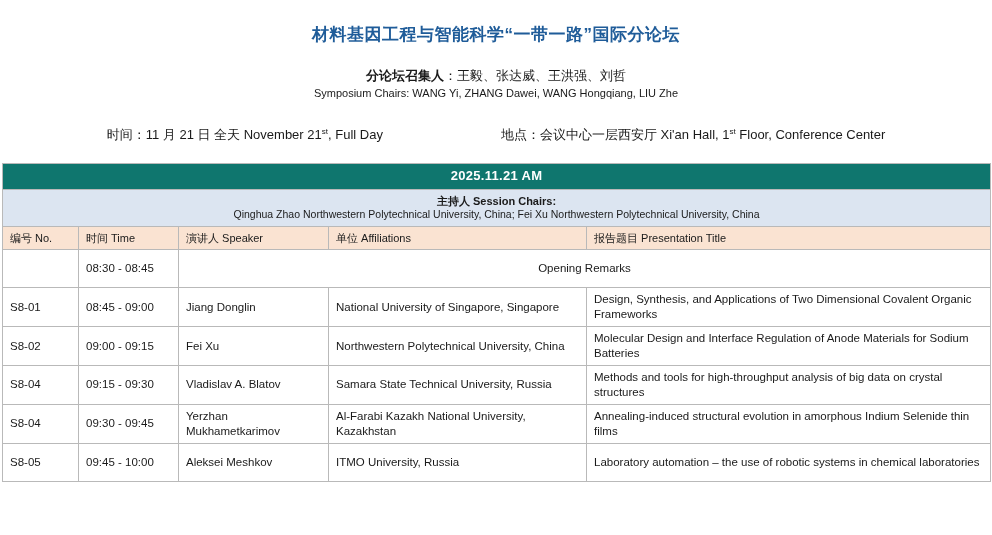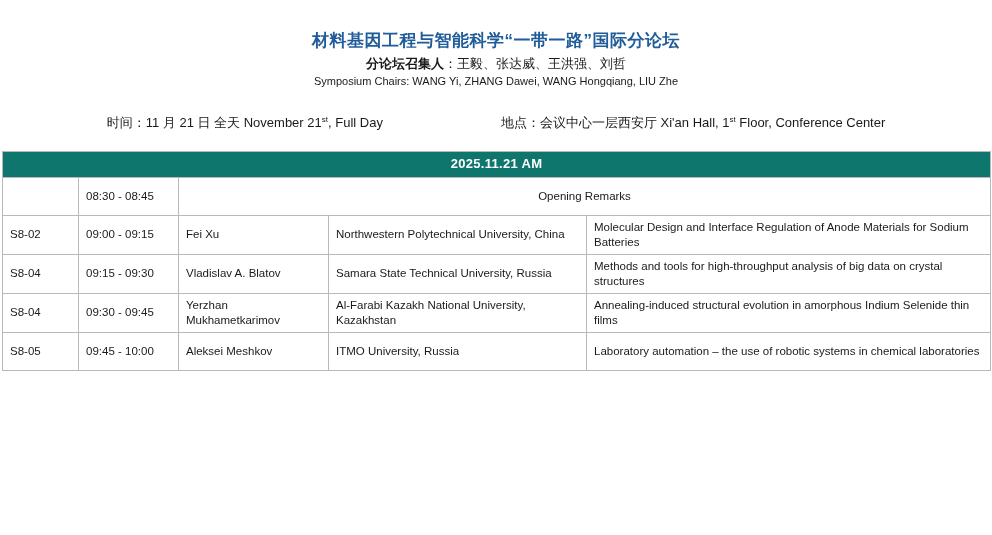--- a/index.html
+++ b/index.html
@@ -12,40 +12,40 @@
     width: 992px;
     height: 535px;
     font-family: "Liberation Sans", sans-serif;
     color: #1a1a1a;
     overflow: hidden;
   }
 
   
   .header {
     text-align: center;
-    padding-top: 30px;
+    padding-top: 24px;
   }
   .title-cn {
     font-size: 17px;
     font-weight: bold;
     color: #1F5C99;
     letter-spacing: 0.5px;
     line-height: 1.25;
     margin-bottom: 3px;
   }
   .title-en {
     font-size: 17.5px;
     font-weight: bold;
     color: #1F5C99;
     line-height: 1.32;
     padding: 0 90px;
   }
 
   .chairs {
-    margin-top: 4px;
+    margin-top: 22px;
     line-height: 1.45;
   }
   .chairs-cn {
     font-size: 13px;
     color: #1a1a1a;
   }
   .chairs-cn .lbl { font-weight: bold; }
   .chairs-en {
     font-size: 11px;
     color: #1a1a1a;
@@ -144,27 +144,47 @@
       <col class="c-no">
         <col class="c-time">
         <col class="c-spk">
         <col class="c-aff">
         <col class="c-title">
     </colgroup>
     <tbody>
       <tr class="band-day">
         <td colspan="5">2025.11.21 AM</td>
       </tr>
+      <tr class="band-chairs">
+        <td colspan="5">
+          <div class="chair-title">主持人  Session Chairs:</div>
+          <div>Qinghua Zhao  Northwestern Polytechnical University, China; Fei Xu   Northwestern Polytechnical University, China</div>
+        </td>
+      </tr>
+      <tr class="col-head">
+        <td>编号 No.</td>
+        <td>时间 Time</td>
+        <td>演讲人 Speaker</td>
+        <td>单位 Affiliations</td>
+        <td>报告题目 Presentation Title</td>
+      </tr>
 
       <tr class="row-body">
         <td></td>
         <td>08:30 - 08:45</td>
         <td class="row-span" colspan="3">Opening Remarks</td>
       </tr>
 
+      <tr class="row-body">
+        <td>S8-01</td>
+        <td>08:45 - 09:00</td>
+        <td>Jiang Donglin</td>
+        <td>National University of Singapore, Singapore</td>
+        <td>Design, Synthesis, and Applications of Two Dimensional Covalent Organic Frameworks</td>
+      </tr>
       <tr class="row-body">
         <td>S8-02</td>
         <td>09:00 - 09:15</td>
         <td>Fei Xu</td>
         <td>Northwestern Polytechnical University, China</td>
         <td>Molecular Design and Interface Regulation of Anode Materials for Sodium Batteries</td>
       </tr>
       <tr class="row-body">
         <td>S8-04</td>
         <td>09:15 - 09:30</td>

